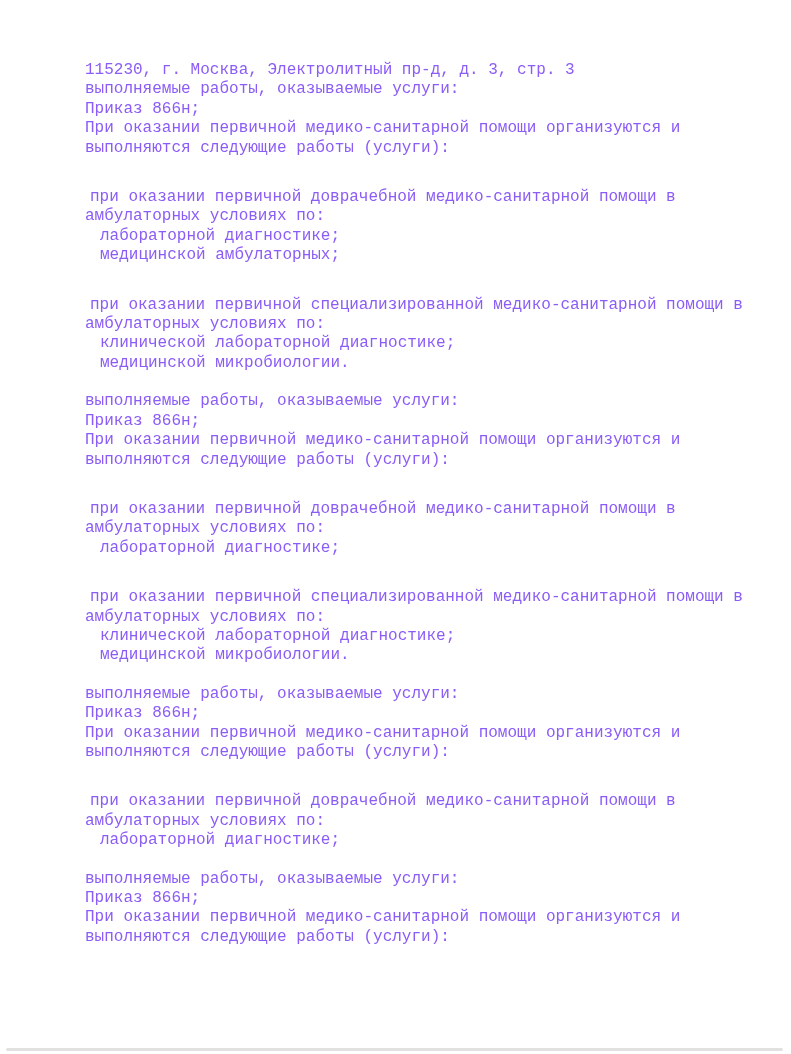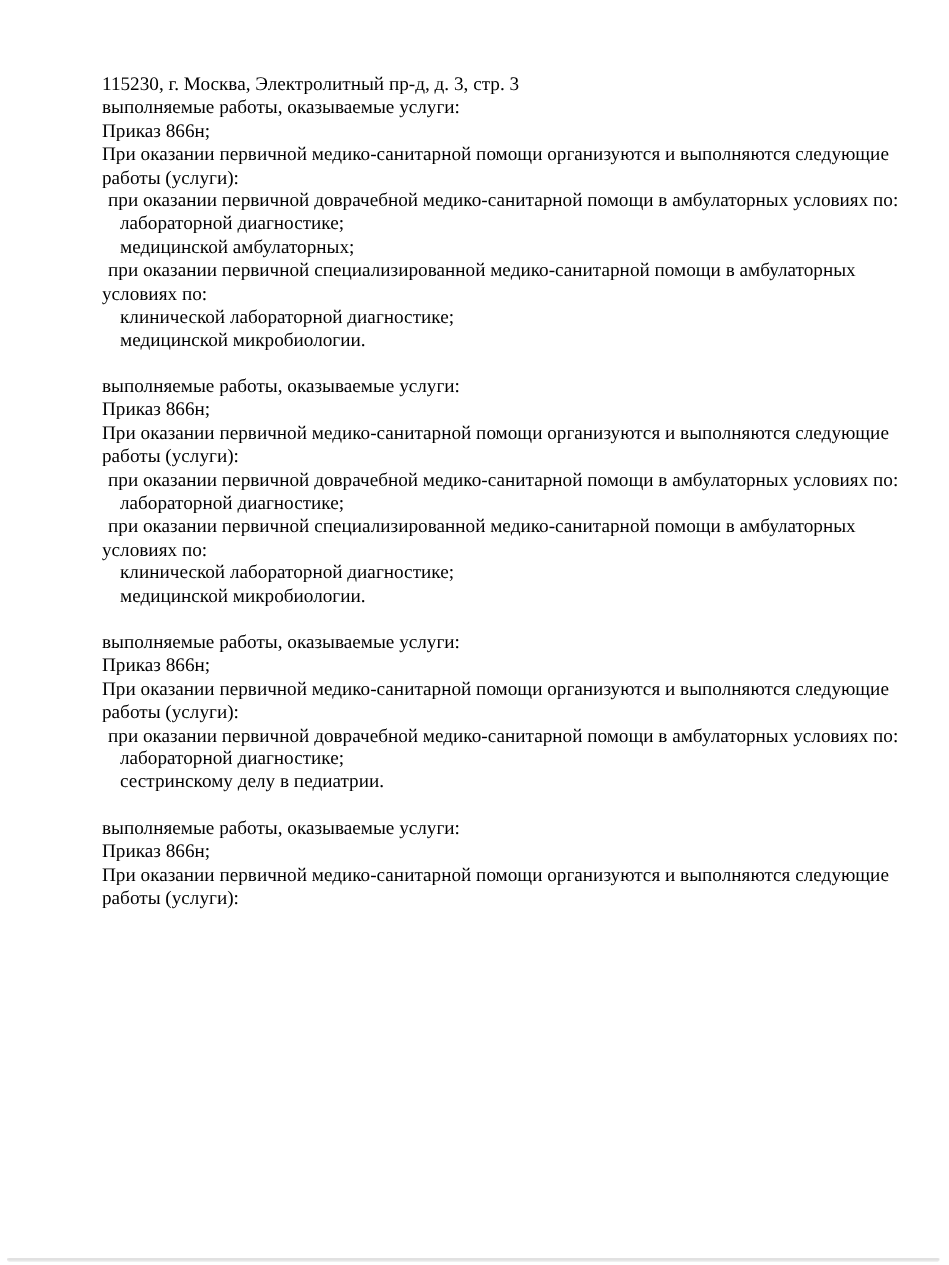--- a/index.html
+++ b/index.html
@@ -19,35 +19,35 @@
     line-height: 19.4px;
     color: #000000;
   }
   .block {
     margin: 0 0 19px 0;
   }
   .line {
     white-space: normal;
   }
   .i0 { text-indent: 0; }
-  .i1 { text-indent: 5px; }
+  .i1 { text-indent: 5px; margin-top: 30px; }
   .i2 { text-indent: 15px; }
   .hscrollbar {
     position: fixed;
     left: 6px;
     right: 8px;
     bottom: 3px;
     height: 3px;
     border-radius: 2px;
   }
 </style>
 </head>
 <body style="background: rgb(255, 255, 255);">
 
-<div class="doc" style="color: #000000;">
+<div class="doc" style="color: #8b5cf6; font-family: Liberation Mono, monospace;">
   <div id="blocks-root">
       <section class="block">
         <div class="line i0">115230, г. Москва, Электролитный пр-д, д. 3, стр. 3</div>
         <div class="line i0">выполняемые работы, оказываемые услуги:</div>
         <div class="line i0">Приказ 866н;</div>
         <div class="line i0">При оказании первичной медико-санитарной помощи организуются и выполняются следующие работы (услуги):</div>
         <div class="line i1">при оказании первичной доврачебной медико-санитарной помощи в амбулаторных условиях по:</div>
         <div class="line i2">лабораторной диагностике;</div>
         <div class="line i2">медицинской амбулаторных;</div>
         <div class="line i1">при оказании первичной специализированной медико-санитарной помощи в амбулаторных условиях по:</div>
@@ -63,21 +63,20 @@
         <div class="line i1">при оказании первичной специализированной медико-санитарной помощи в амбулаторных условиях по:</div>
         <div class="line i2">клинической лабораторной диагностике;</div>
         <div class="line i2">медицинской микробиологии.</div>
       </section>
       <section class="block">
         <div class="line i0">выполняемые работы, оказываемые услуги:</div>
         <div class="line i0">Приказ 866н;</div>
         <div class="line i0">При оказании первичной медико-санитарной помощи организуются и выполняются следующие работы (услуги):</div>
         <div class="line i1">при оказании первичной доврачебной медико-санитарной помощи в амбулаторных условиях по:</div>
         <div class="line i2">лабораторной диагностике;</div>
-        <div class="line i2">сестринскому делу в педиатрии.</div>
       </section>
       <section class="block">
         <div class="line i0">выполняемые работы, оказываемые услуги:</div>
         <div class="line i0">Приказ 866н;</div>
         <div class="line i0">При оказании первичной медико-санитарной помощи организуются и выполняются следующие работы (услуги):</div>
       </section>
     </div>
 </div>
 
 <div class="hscrollbar" style="background: rgb(225, 225, 225);"></div>

